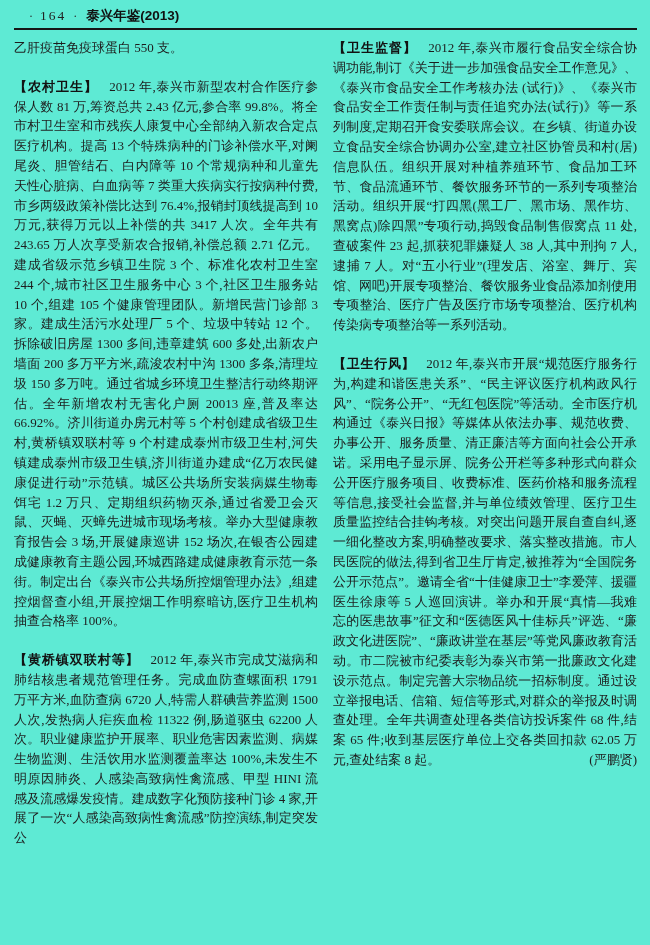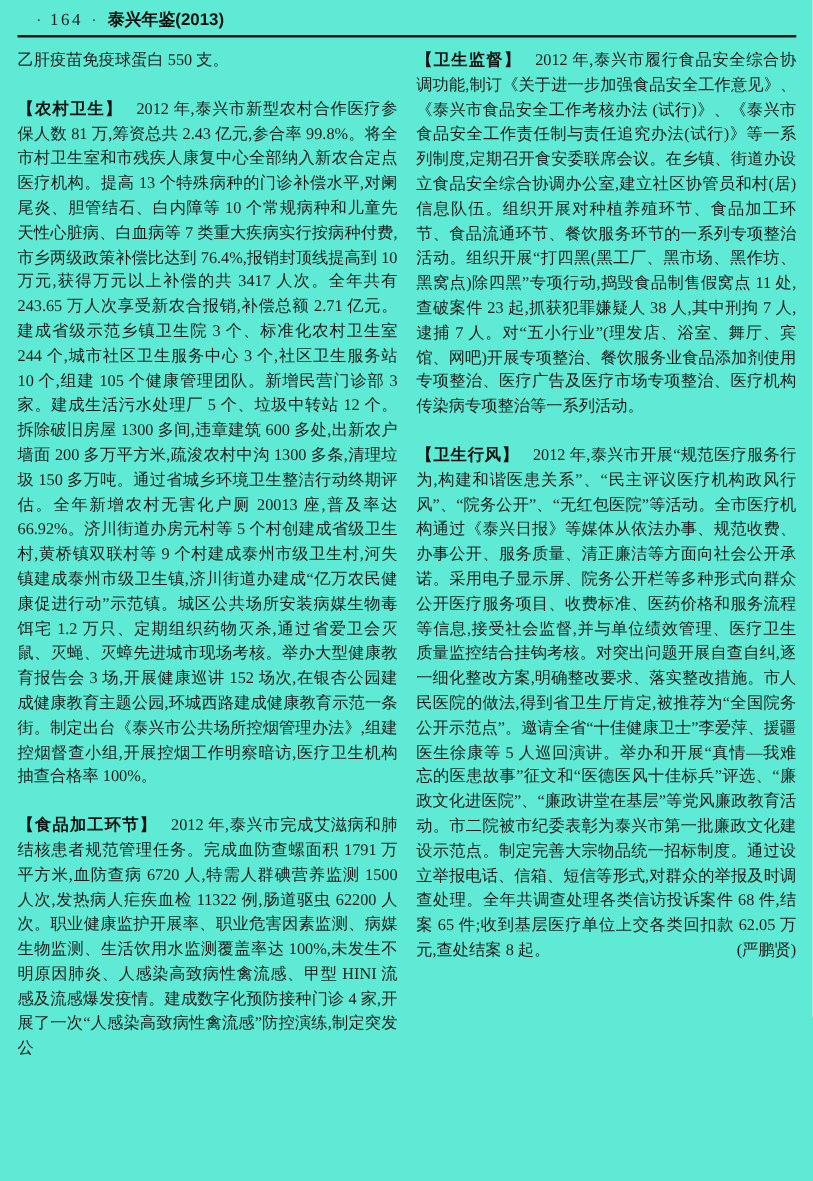--- a/index.html
+++ b/index.html
@@ -87,21 +87,21 @@
 
   <div class="rule"></div>
 
   <div class="content">
 
     <div class="col">
       <p class="para">乙肝疫苗免疫球蛋白 550 支。</p>
 
       <p class="para"><strong class="sec">【农村卫生】</strong><span>2012 年,泰兴市新型农村合作医疗参保人数 81 万,筹资总共 2.43 亿元,参合率 99.8%。将全市村卫生室和市残疾人康复中心全部纳入新农合定点医疗机构。提高 13 个特殊病种的门诊补偿水平,对阑尾炎、胆管结石、白内障等 10 个常规病种和儿童先天性心脏病、白血病等 7 类重大疾病实行按病种付费,市乡两级政策补偿比达到 76.4%,报销封顶线提高到 10 万元,获得万元以上补偿的共 3417 人次。全年共有 243.65 万人次享受新农合报销,补偿总额 2.71 亿元。建成省级示范乡镇卫生院 3 个、标准化农村卫生室 244 个,城市社区卫生服务中心 3 个,社区卫生服务站 10 个,组建 105 个健康管理团队。新增民营门诊部 3 家。建成生活污水处理厂 5 个、垃圾中转站 12 个。拆除破旧房屋 1300 多间,违章建筑 600 多处,出新农户墙面 200 多万平方米,疏浚农村中沟 1300 多条,清理垃圾 150 多万吨。通过省城乡环境卫生整洁行动终期评估。全年新增农村无害化户厕 20013 座,普及率达 66.92%。济川街道办房元村等 5 个村创建成省级卫生村,黄桥镇双联村等 9 个村建成泰州市级卫生村,河失镇建成泰州市级卫生镇,济川街道办建成“亿万农民健康促进行动”示范镇。城区公共场所安装病媒生物毒饵宅 1.2 万只、定期组织药物灭杀,通过省爱卫会灭鼠、灭蝇、灭蟑先进城市现场考核。举办大型健康教育报告会 3 场,开展健康巡讲 152 场次,在银杏公园建成健康教育主题公园,环城西路建成健康教育示范一条街。制定出台《泰兴市公共场所控烟管理办法》,组建控烟督查小组,开展控烟工作明察暗访,医疗卫生机构抽查合格率 100%。</span></p>
 
-      <p class="para"><strong class="sec">【食品加工环节】</strong><span>2012 年,泰兴市完成艾滋病和肺结核患者规范管理任务。完成血防查螺面积 1791 万平方米,血防查病 6720 人,特需人群碘营养监测 1500 人次,发热病人疟疾血检 11322 例,肠道驱虫 62200 人次。职业健康监护开展率、职业危害因素监测、病媒生物监测、生活饮用水监测覆盖率达 100%,未发生不明原因肺炎、人感染高致病性禽流感、甲型 HINI 流感及流感爆发疫情。建成数字化预防接种门诊 4 家,开展了一次“人感染高致病性禽流感”防控演练,制定突发公</span></p>
+      <p class="para"><strong class="sec">【黄桥镇双联村等】</strong><span>2012 年,泰兴市完成艾滋病和肺结核患者规范管理任务。完成血防查螺面积 1791 万平方米,血防查病 6720 人,特需人群碘营养监测 1500 人次,发热病人疟疾血检 11322 例,肠道驱虫 62200 人次。职业健康监护开展率、职业危害因素监测、病媒生物监测、生活饮用水监测覆盖率达 100%,未发生不明原因肺炎、人感染高致病性禽流感、甲型 HINI 流感及流感爆发疫情。建成数字化预防接种门诊 4 家,开展了一次“人感染高致病性禽流感”防控演练,制定突发公</span></p>
     </div>
 
     <div class="col">
 
       <p class="para"><strong class="sec">【卫生监督】</strong><span>2012 年,泰兴市履行食品安全综合协调功能,制订《关于进一步加强食品安全工作意见》、《泰兴市食品安全工作考核办法 (试行)》、《泰兴市食品安全工作责任制与责任追究办法(试行)》等一系列制度,定期召开食安委联席会议。在乡镇、街道办设立食品安全综合协调办公室,建立社区协管员和村(居)信息队伍。组织开展对种植养殖环节、食品加工环节、食品流通环节、餐饮服务环节的一系列专项整治活动。组织开展“打四黑(黑工厂、黑市场、黑作坊、黑窝点)除四黑”专项行动,捣毁食品制售假窝点 11 处,查破案件 23 起,抓获犯罪嫌疑人 38 人,其中刑拘 7 人,逮捕 7 人。对“五小行业”(理发店、浴室、舞厅、宾馆、网吧)开展专项整治、餐饮服务业食品添加剂使用专项整治、医疗广告及医疗市场专项整治、医疗机构传染病专项整治等一系列活动。</span></p>
 
       <p class="para"><strong class="sec">【卫生行风】</strong><span>2012 年,泰兴市开展“规范医疗服务行为,构建和谐医患关系”、“民主评议医疗机构政风行风”、“院务公开”、“无红包医院”等活动。全市医疗机构通过《泰兴日报》等媒体从依法办事、规范收费、办事公开、服务质量、清正廉洁等方面向社会公开承诺。采用电子显示屏、院务公开栏等多种形式向群众公开医疗服务项目、收费标准、医药价格和服务流程等信息,接受社会监督,并与单位绩效管理、医疗卫生质量监控结合挂钩考核。对突出问题开展自查自纠,逐一细化整改方案,明确整改要求、落实整改措施。市人民医院的做法,得到省卫生厅肯定,被推荐为“全国院务公开示范点”。邀请全省“十佳健康卫士”李爱萍、援疆医生徐康等 5 人巡回演讲。举办和开展“真情—我难忘的医患故事”征文和“医德医风十佳标兵”评选、“廉政文化进医院”、“廉政讲堂在基层”等党风廉政教育活动。市二院被市纪委表彰为泰兴市第一批廉政文化建设示范点。制定完善大宗物品统一招标制度。通过设立举报电话、信箱、短信等形式,对群众的举报及时调查处理。全年共调查处理各类信访投诉案件 68 件,结案 65 件;收到基层医疗单位上交各类回扣款 62.05 万元,查处结案 8 起。</span><span class="signature">(严鹏贤)</span></p>
     </div>
 
   </div>

